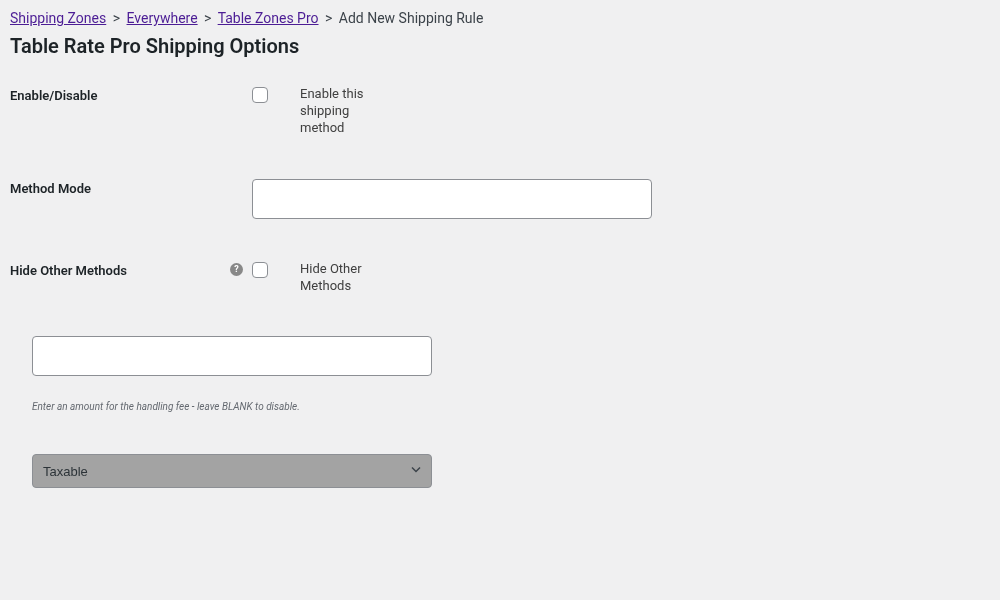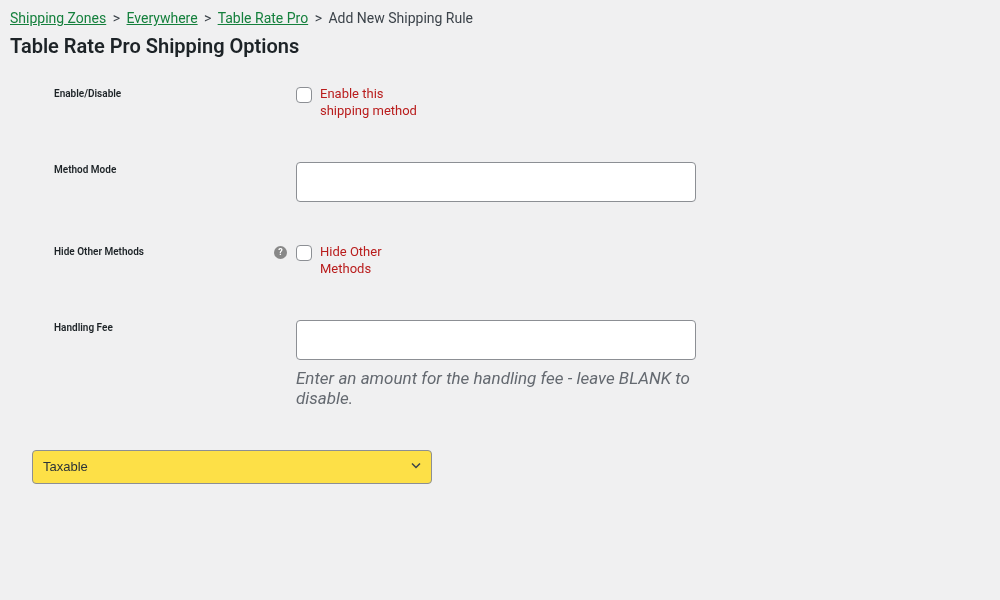--- a/index.html
+++ b/index.html
@@ -9,41 +9,40 @@
       color: #3c434a;
       background: #f0f0f1;
       padding: 10px;
       width: 1000px;
     }
     .breadcrumb {
       font-size: 14px;
       margin-bottom: 8px;
     }
     .breadcrumb a {
-      color: #15803d;
+      color: #4c1d95;
       text-decoration: underline;
     }
     .breadcrumb .sep { color: #3c434a; padding: 0 3px; }
     .breadcrumb .current { color: #3c434a; margin-top: 48px; }
     .page-title {
       font-size: 20px;
       font-weight: 600;
       color: #1d2327;
       margin-bottom: 28px;
     }
     .form-table { width: 100%; }
     .form-row { display: flex; align-items: flex-start; margin-bottom: 42px; }
     .form-label {
       width: 220px;
       flex-shrink: 0;
       font-weight: 600;
       color: #1d2327;
-      font-size: 10px;
+      font-size: 13px;
       padding-top: 2px;
-      margin-left: 44px;
     }
     .help-col {
       width: 22px;
       flex-shrink: 0;
       display: flex;
       align-items: flex-start;
       padding-top: 2px;
     }
     .help-icon {
       width: 13px;
@@ -63,69 +62,69 @@
     input[type="checkbox"] {
       width: 16px;
       height: 16px;
       border: 1px solid #8c8f94;
       border-radius: 4px;
       background: #fff;
       appearance: none;
       flex-shrink: 0;
       margin-top: 1px;
     }
-    .checkbox-label { font-size: 13px; color: #b91c1c; line-height: 1.3; }
+    .checkbox-label { font-size: 13px; color: #404040; line-height: 1.3; margin-left: 24px; }
     input[type="text"] {
       width: 400px;
       height: 40px;
       padding: 6px 10px;
       border: 1px solid #8c8f94;
       border-radius: 4px;
       font-size: 14px;
       background: #fff;
     }
     .select-wrap {
       position: relative;
       width: 400px;
     }
     .select-wrap select {
       width: 100%;
       height: 34px;
       padding: 4px 28px 4px 10px;
       border: 1px solid #8c8f94;
       border-radius: 4px;
       font-size: 13px;
-      background: #fde047;
+      background: #a3a3a3;
       appearance: none;
       color: #2c3338;
     }
     .select-arrow {
       position: absolute;
       right: 10px;
       top: 50%;
       transform: translateY(-50%);
       pointer-events: none;
       color: #3c434a;
     }
     .field-description {
       font-style: italic;
       color: #646970;
-      font-size: 17px;
-      margin-top: 8px;
+      font-size: 10px;
+      margin-top: 25px;
     }
   </style>
 </head>
 <body>
 
 <div class="breadcrumb">
   <a href="#">Shipping Zones</a>
   <span class="sep">&gt;</span>
   <a href="#">Everywhere</a>
   <span class="sep">&gt;</span>
-  <a href="#">Table Rate Pro</a>
+  <a href="#">Table Zones Pro</a>
   <span class="sep">&gt;</span>
   <span class="current">Add New Shipping Rule</span>
 </div>
 
 <h2 class="page-title">Table Rate Pro Shipping Options</h2>
 
 <div class="form-table">
 
   <div class="form-row">
     <div class="form-label">Enable/Disable</div>
@@ -153,21 +152,20 @@
     </div>
     <div class="form-field">
       <label class="checkbox-wrap">
         <input type="checkbox" style="">
         <span class="checkbox-label">Hide Other Methods</span>
       </label>
     </div>
   </div>
 
   <div class="form-row">
-    <div class="form-label">Handling Fee</div>
     <div class="help-col"></div>
     <div class="form-field">
       <input type="text" value="" style="">
       <p class="field-description">Enter an amount for the handling fee - leave BLANK to disable.</p>
     </div>
   </div>
 
   <div class="form-row">
     <div class="help-col"></div>
     <div class="form-field">

